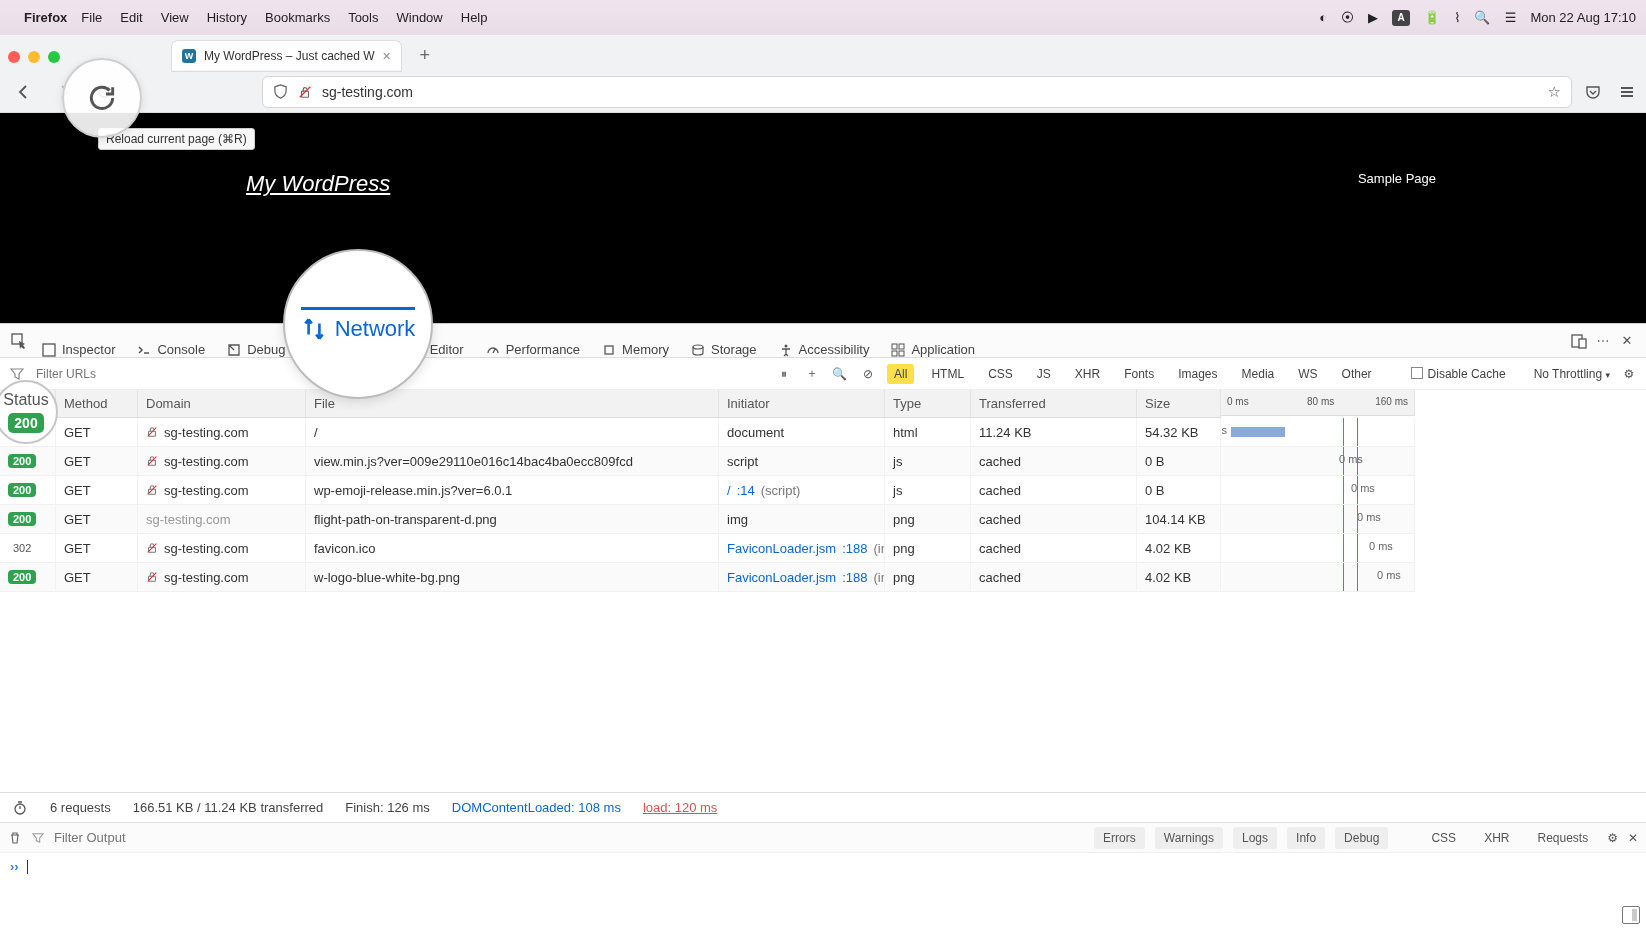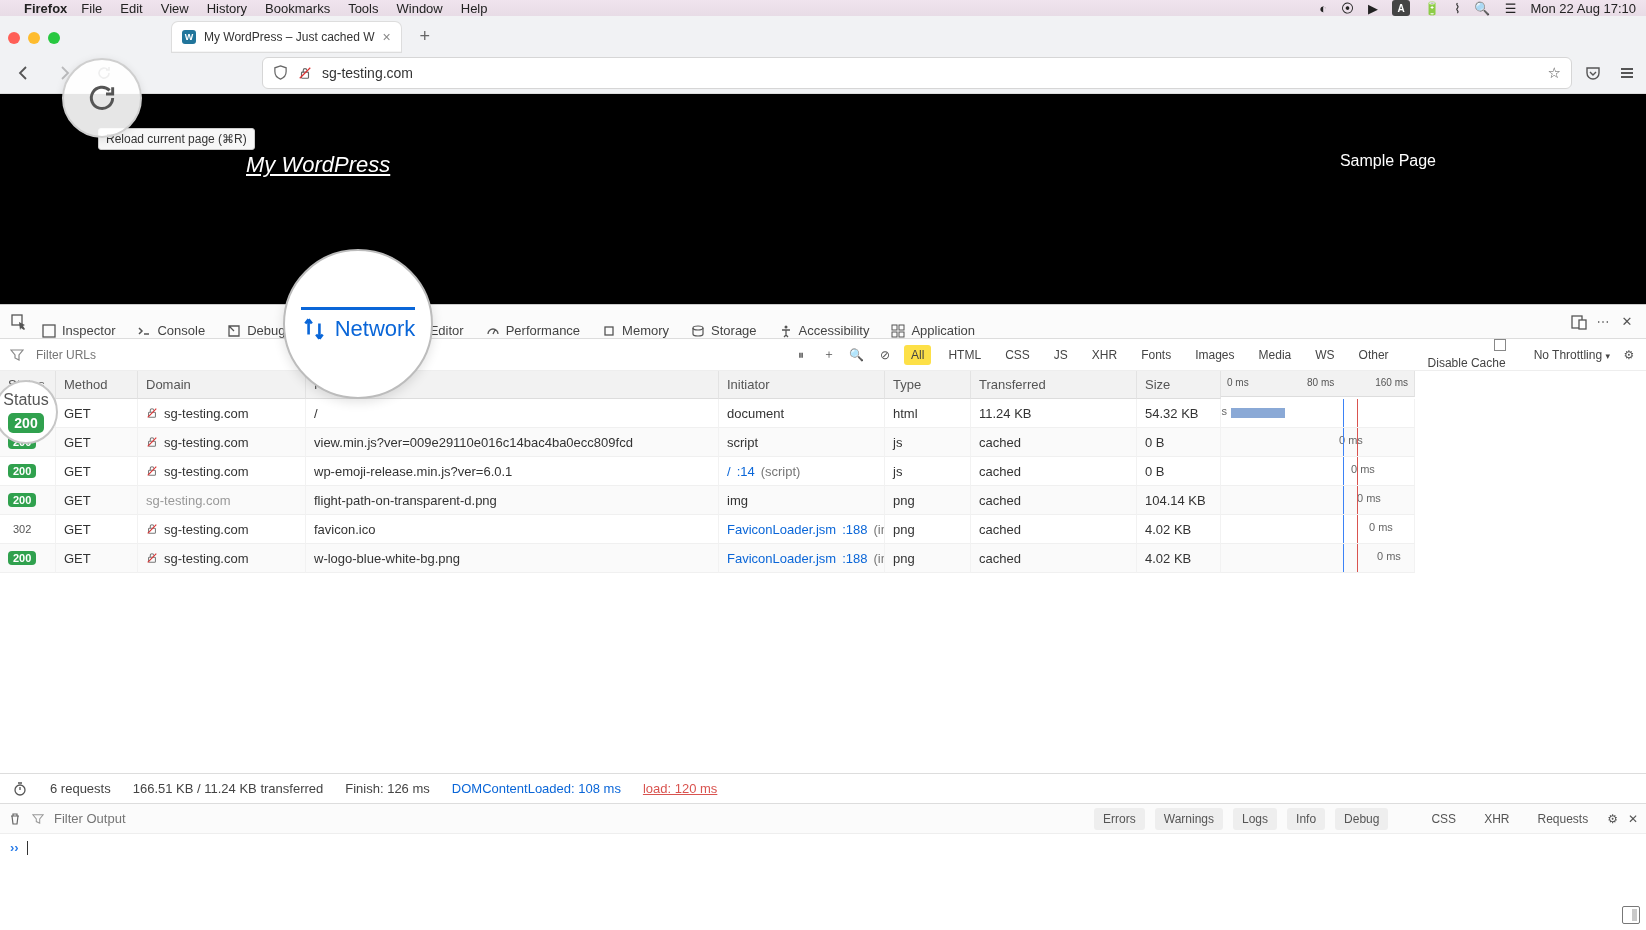--- a/index.html
+++ b/index.html
@@ -1,19 +1,19 @@
 <!DOCTYPE html>
 <html><head>
 <meta charset="utf-8">
 <style>
 * { margin:0; padding:0; box-sizing:border-box; font-family:-apple-system,BlinkMacSystemFont,"Segoe UI",Helvetica,Arial,sans-serif; }
 body { width:1646px; height:930px; background:#fff; position:relative; overflow:hidden; font-size:13px; color:#333; }
 
 
-.menubar { height:16px; background:linear-gradient(#f0e4ee,#e8dce6); display:flex; align-items:center; padding:0 10px; font-size:13px; color:#222; }
+.menubar { height:35px; background:linear-gradient(#f0e4ee,#e8dce6); display:flex; align-items:center; padding:0 10px; font-size:13px; color:#222; }
 .menubar .apple { font-size:14px; margin-right:14px; }
 .menubar .app { font-weight:600; margin-right:14px; }
 .menubar .mi { margin-right:18px; }
 .menubar .right { margin-left:auto; display:flex; align-items:center; gap:14px; }
 .menubar .sq { display:inline-flex; align-items:center; justify-content:center; width:18px; height:16px; background:#444; color:#fff; border-radius:3px; font-size:10px; font-weight:700; }
 
 
 .tabstrip { height:36px; background:#f1f2f4; display:flex; align-items:flex-end; padding:4px 6px 0 6px; gap:10px; }
 .traffic { display:flex; gap:8px; align-items:center; padding:0 6px 8px 2px; }
 .dot { width:12px; height:12px; border-radius:50%; }
@@ -31,38 +31,38 @@
 .chromeright { display:flex; align-items:center; gap:16px; color:#555; }
 
 
 .reload-mag { position:absolute; left:62px; top:58px; width:80px; height:80px; border:2px solid #cfcfcf; border-radius:50%; background:rgba(255,255,255,.9); display:flex; align-items:center; justify-content:center; z-index:30; box-shadow:0 2px 8px rgba(0,0,0,.1); }
 .reload-mag svg{width:32px;height:32px;stroke:#555;fill:none;stroke-width:2.2}
 .reload-tooltip { position:absolute; left:98px; top:128px; background:#f7f7f7; border:1px solid #ccc; border-radius:3px; padding:3px 7px; font-size:12px; color:#333; z-index:29; }
 
 
 .page { height:210px; background:#000; color:#fff; display:flex; align-items:flex-start; padding:58px 210px 0 246px; justify-content:space-between; position:relative; }
 .site-title { font-style:italic; text-decoration:underline; font-size:22px; font-weight:500; }
-.sample { font-size:16px; }
+.sample { font-size:13px; }
 
 
 .dt { display:flex; flex-direction:column; border-top:1px solid #ccc; }
 .dt-tabs { height:34px; display:flex; align-items:center; gap:2px; padding:0 8px; border-bottom:1px solid #ddd; background:#fbfbfb; }
 .dt-tabs .tool { display:flex; align-items:flex-end; gap:6px; padding:0 10px; height:100%; color:#444; font-size:13px; }
 .dt-tabs .tool.active { color:#0a66d8; border-bottom:2px solid #0a66d8; font-weight:500; }
 .dt-tabs .grow { flex:1; }
 .dt-tabs .endico { width:22px; height:22px; display:flex; align-items:center; justify-content:center; color:#555; }
 
 
 .nt-toolbar { height:32px; display:flex; align-items:center; padding:0 8px; gap:10px; border-bottom:1px solid #eee; background:#fff; font-size:12px; color:#444; }
 .nt-toolbar .filter { flex:0 0 600px; display:flex; align-items:center; gap:6px; color:#888; }
 .nt-toolbar .spacer { flex:1; }
 .nt-toolbar .chip { padding:3px 7px; border-radius:3px; cursor:default; }
 .nt-toolbar .chip.active { background:#fde047; }
 .nt-toolbar .tico { width:18px; height:18px; display:inline-flex; align-items:center; justify-content:center; color:#555; }
-.nt-toolbar .cbx { display:flex; align-items:flex-end; gap:5px;flex-direction:column; }
+.nt-toolbar .cbx { display:flex; align-items:flex-start; gap:5px; }
 .nt-toolbar .cbx .box { width:12px; height:12px; border:1px solid #888; }
 
 
 .nt-grid { display:grid; grid-template-columns: 56px 82px 168px 413px 166px 86px 166px 84px 194px; font-size:13px; }
 .nt-grid .hd { background:#f2f2f2; border-bottom:1px solid #ddd; border-right:1px solid #e3e3e3; padding:6px 8px; color:#555; font-weight:400; }
 .nt-row { display:contents; }
 .nt-row > div { padding:5px 8px; border-bottom:1px solid #f0f0f0; border-right:1px solid #f2f2f2; white-space:nowrap; overflow:hidden; text-overflow:ellipsis; display:flex; align-items:center; gap:6px; }
 .nt-row.odd > div { background:#fafafa; }
 .badge { display:inline-block; background:#30a14e; color:#fff; font-weight:700; font-size:11px; padding:1px 5px; border-radius:4px; }
 .badge.plain { background:transparent; color:#555; font-weight:400; }

